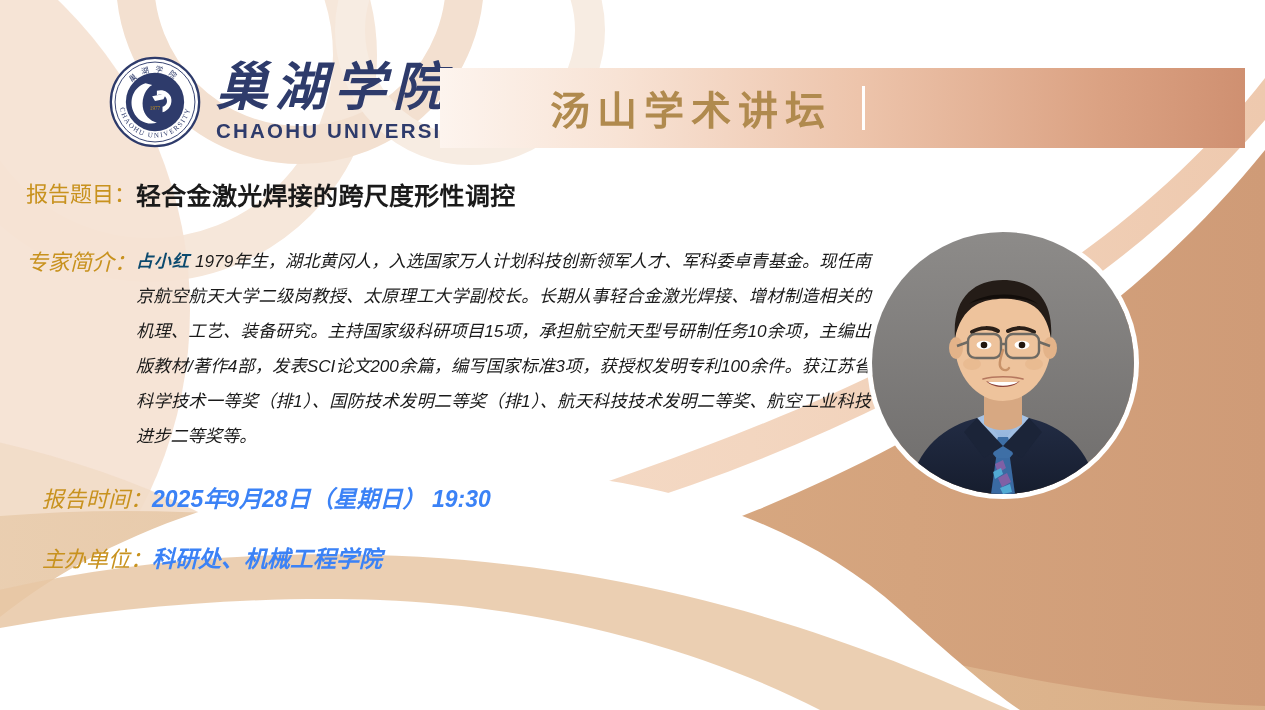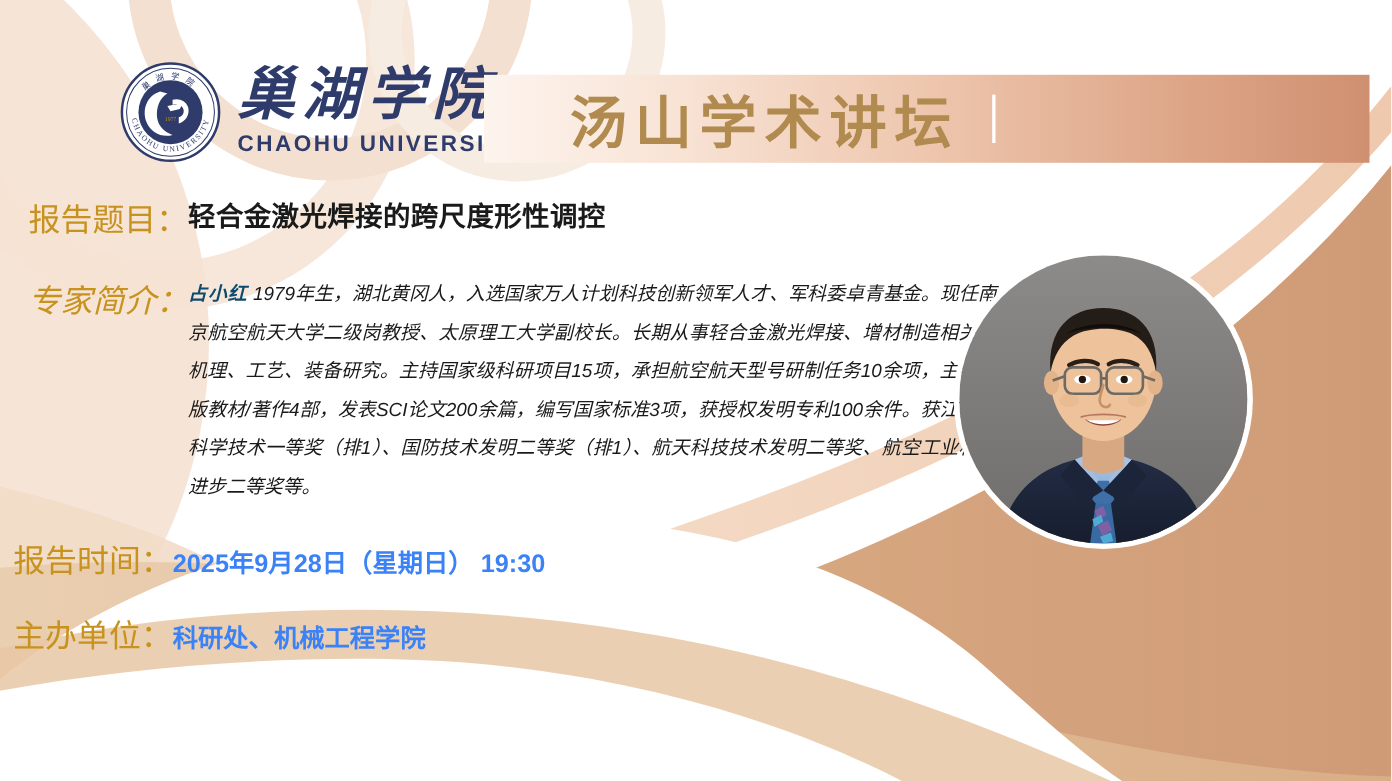--- a/index.html
+++ b/index.html
@@ -93,23 +93,23 @@
         #f8e3d5 22%,
         #edc4ab 52%,
         #dba283 82%,
         #cf9071 100%);
     display: flex;
     align-items: center;
     z-index: 4;
   }
 
   .banner-main {
-    margin-left: 78px;
+    margin-left: 110px;
     font-family: Liberation Mono, monospace;
-    font-size: 52px;
+    font-size: 40px;
     font-weight: bold;
     color: #b08a4e;
     letter-spacing: 7px;
     white-space: nowrap;
   }
 
   .banner-sep {
     margin: 0 24px 0 30px;
     width: 3px;
     height: 44px;
@@ -134,21 +134,21 @@
     z-index: 3;
   }
 
   .row {
     display: flex;
     align-items: flex-start;
   }
 
   .label {
     color: #c8921e;
-    font-size: 29px;
+    font-size: 22px;
     white-space: nowrap;
     flex: 0 0 auto;
   }
 
   
   .row-title {
     margin-left: 26px;
     margin-top: 16px;
   }
   .title-value {
@@ -174,23 +174,24 @@
   }
   .bio-name {
     font-size: 17px;
     font-weight: bold;
     color: #0c4a6e;
     letter-spacing: 1px;
   }
 
   
   .row-info {
-    margin-left: 12px;
+    margin-left: 42px;
     margin-top: 26px;
     align-items: baseline;
+    font-style: italic;
   }
   .info-value {
     font-size: 23px;
     font-weight: bold;
     color: #3b82f6;
     white-space: nowrap;
   }
 
   
   .portrait {

